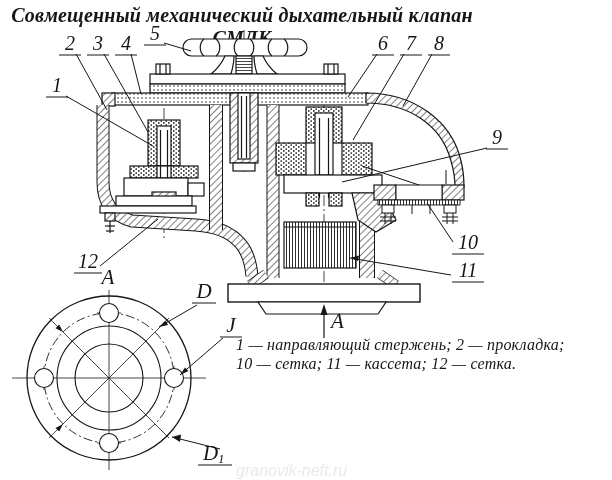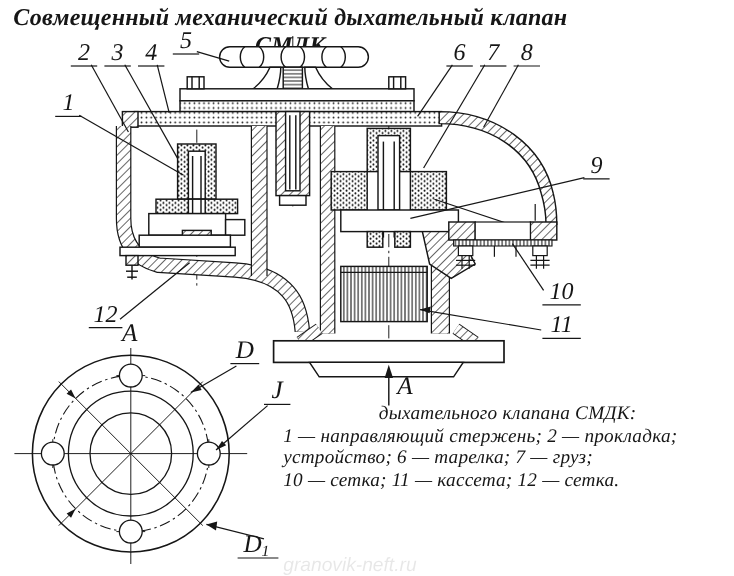--- a/index.html
+++ b/index.html
@@ -264,19 +264,17 @@
     <g>
       <text class="lbl" x="108" y="284" text-anchor="middle">A</text>
       <text class="lbl" x="204" y="298" text-anchor="middle">D</text>
       <text class="lbl" x="231" y="332" text-anchor="middle">J</text>
       <text class="lbl" x="203" y="460">D</text>
       <text class="numsm" x="218" y="463">1</text>
     </g>
   </svg>
 
   <div id="caption">
-    <div class="hdr">дыхательного клапана СМДК:</div>
     <div>1 — направляющий стержень; 2 — прокладка;</div>
-    <div>устройство; 6 — тарелка; 7 — груз;</div>
     <div>10 — сетка; 11 — кассета; 12 — сетка.</div>
   </div>
 
 </div>
 
 </body></html>

